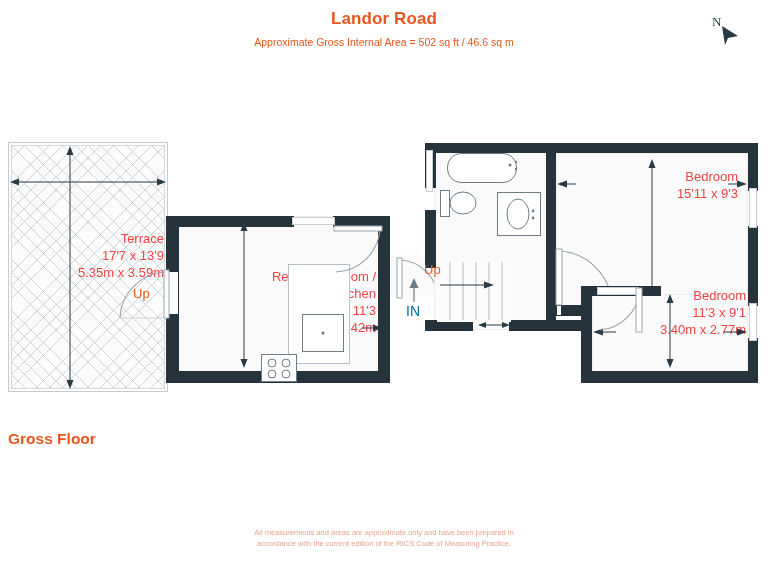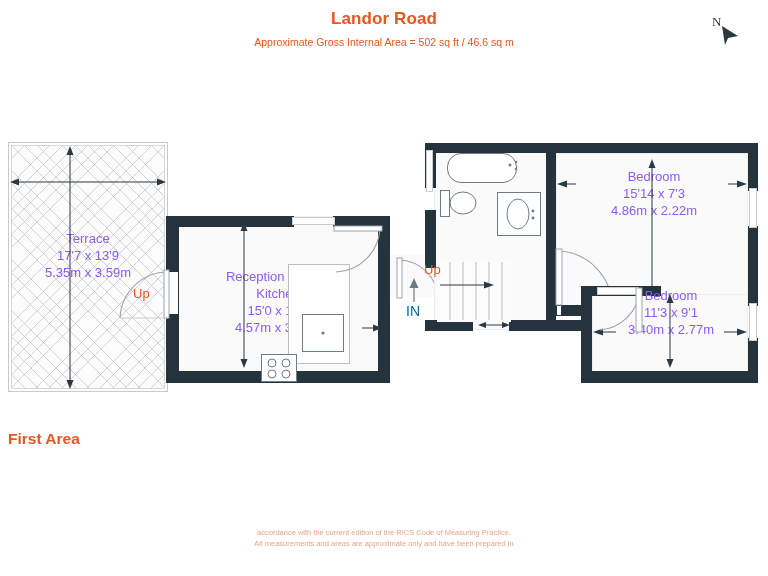--- a/index.html
+++ b/index.html
@@ -95,22 +95,22 @@
     box-sizing: border-box;
   }
   .win {
     position: absolute;
     background: #FFFFFF;
     border: 1px solid #C9CDD0;
     box-sizing: border-box;
   }
   .roomlabel {
     position: absolute;
-    color: #8b5cf6;
-    text-align: center;
+    color: #ef4444;
+    text-align: right;
     font-size: 13px;
     line-height: 17px;
     white-space: nowrap;
   }
   .roomlabel .rl-name { display: block; }
   .roomlabel .rl-imp  { display: block; }
   .roomlabel .rl-met  { display: block; }
   .uplabel {
     position: absolute;
     color: #E8551E;
@@ -307,22 +307,21 @@
 
   <div class="floorfill" style="left:556px; top:153px; width:192px; height:162px;"></div>
   <div class="wall" style="left:546px; top:143px; width:212px; height:10px;"></div>
   <div class="wall" style="left:748px; top:143px; width:10px; height:48px;"></div>
   <div class="wall" style="left:748px; top:226px; width:10px; height:60px;"></div>
   <div class="win" style="left:749px; top:188px; width:8px; height:40px;"></div>
   <div class="wall" style="left:556px; top:305px; width:100px; height:11px;"></div>
 
   <div class="roomlabel" style="left:570px; top:168px; width:168px;">
     <span class="rl-name">Bedroom</span>
-    <span class="rl-imp">15'14 x 7'3</span>
-    <span class="rl-met">4.86m x 2.22m</span>
+    <span class="rl-imp">15'11 x 9'3</span>
   </div>
 
   <svg class="dimarrow" style="left:552px; top:156px; width:200px; height:158px;">
     <line x1="10" y1="28" x2="24" y2="28" stroke="#2A3A45" stroke-width="1"></line>
     <path d="M5 28 L15 24.5 L15 31.5 Z" fill="#2A3A45"></path>
     <line x1="176" y1="28" x2="190" y2="28" stroke="#2A3A45" stroke-width="1"></line>
     <path d="M195 28 L185 24.5 L185 31.5 Z" fill="#2A3A45"></path>
     <line x1="100" y1="8" x2="100" y2="144" stroke="#2A3A45" stroke-width="1"></line>
     <path d="M100 3 L96.5 12 L103.5 12 Z" fill="#2A3A45"></path>
     <path d="M100 150 L96.5 141 L103.5 141 Z" fill="#2A3A45"></path>
@@ -359,20 +358,20 @@
   </svg>
 
   <div class="win" style="left:597px; top:287px; width:42px; height:8px;"></div>
   <svg class="dimarrow" style="left:592px; top:288px; width:56px; height:48px;">
     <path d="M48 2 A44 44 0 0 1 8 42" fill="none" stroke="#9AA4AC" stroke-width="1.1"></path>
     <rect x="44" y="0" width="6" height="44" fill="#FFFFFF" stroke="#9AA4AC" stroke-width="1"></rect>
   </svg>
 
   <div class="wall" style="left:546px; top:320px; width:46px; height:11px;"></div>
 
-  <div id="floor-label">First Area</div>
+  <div id="floor-label">Gross Floor</div>
 
   <div id="footer">
+    <div>All measurements and areas are approximate only and have been prepared in</div>
     <div>accordance with the current edition of the RICS Code of Measuring Practice.</div>
-    <div>All measurements and areas are approximate only and have been prepared in</div>
   </div>
 
 </div>
 
 </body></html>

